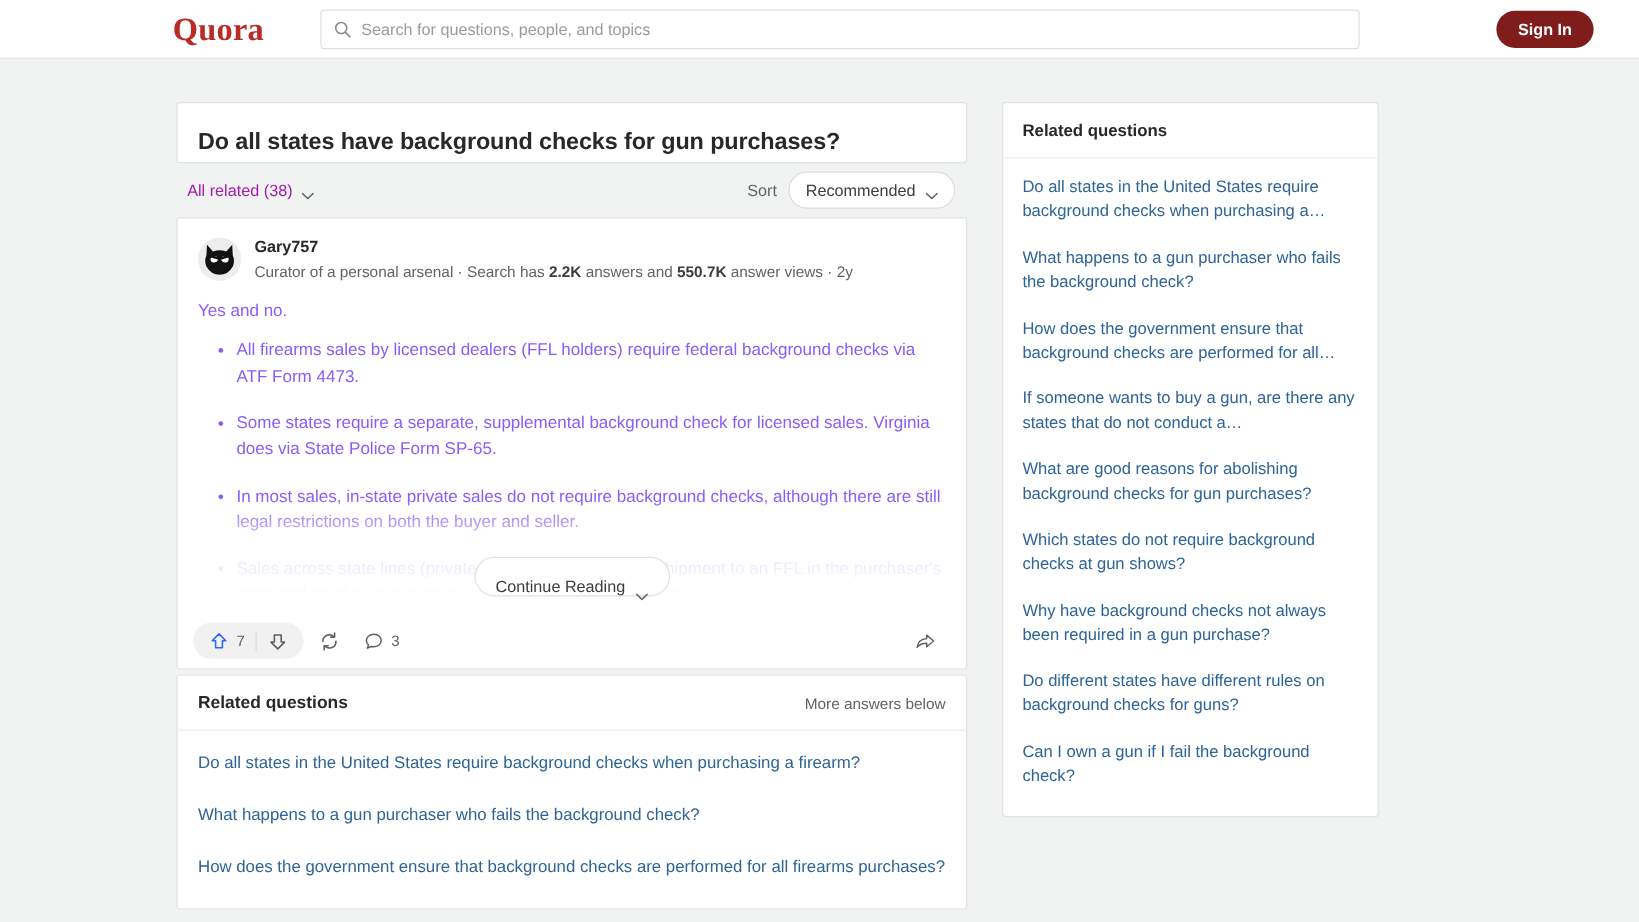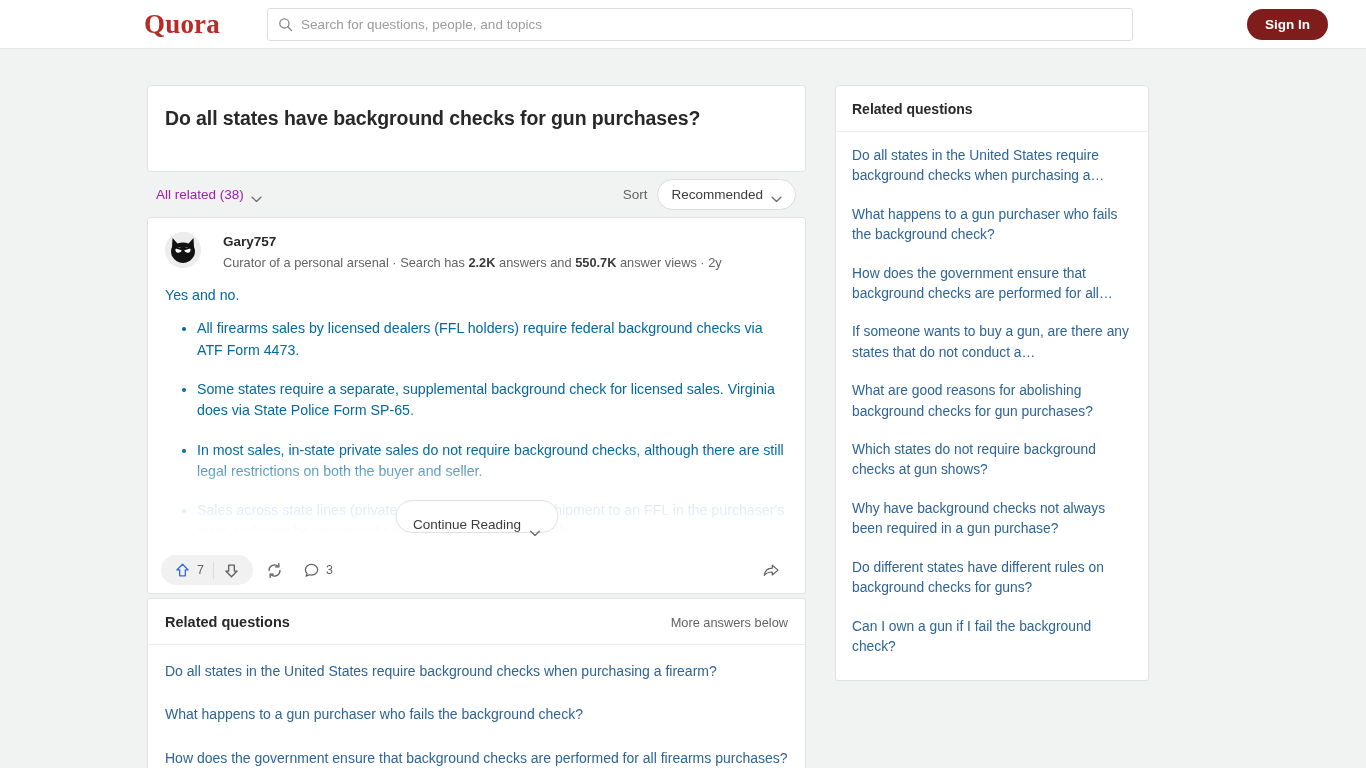--- a/index.html
+++ b/index.html
@@ -87,21 +87,21 @@
     width: 314px;
   }
 
   .card {
     background: #ffffff;
     border: 1px solid #e2e2e2;
     border-radius: 3px;
   }
 
   
-  .qtitle-card { padding: 20px 17px 40px 17px; }
+  .qtitle-card { padding: 20px 17px 4px 17px; }
   .qtitle {
     font-size: 19.5px;
     font-weight: bold;
     color: #282829;
     line-height: 1.3;
     letter-spacing: -0.1px;
   }
 
   
   .filter-row {
@@ -127,21 +127,21 @@
     background: #fff;
     font-size: 13.5px;
     color: #3c3c3c;
     cursor: pointer;
   }
   .chev { width: 11px; height: 7px; flex: 0 0 11px; }
 
   
   .answer-card { margin-top: 3px; position: relative; }
   .answer-inner { padding: 14px 17px 0 17px; position: relative; }
-  .author-row { display: flex; align-items: flex-start; gap: 22px; }
+  .author-row { display: flex; align-items: center; gap: 11px; }
   .avatar {
     width: 36px; height: 36px; flex: 0 0 36px;
     border-radius: 50%;
     background: #efefef;
     overflow: hidden;
     position: relative;
   }
   .author-meta { padding-top: 1px; }
   .author-name {
     font-size: 13.5px; font-weight: bold; color: #282829;
@@ -149,21 +149,21 @@
   }
   .author-sub {
     font-size: 12.8px; color: #636363; line-height: 1.45; margin-top: 2px;
   }
   .author-sub b { color: #3c3c3c; }
 
   .answer-body {
     position: relative;
     margin-top: 13px;
     font-size: 14.2px;
-    color: #0369a1;
+    color: #8b5cf6;
     line-height: 1.5;
     height: 262px;
     overflow: hidden;
   }
   .answer-body p { margin-bottom: 4px; }
   .answer-body ul { margin: 12px 0 0 0; padding-left: 32px; }
   .answer-body li { margin-bottom: 18px; }
   .fade {
     position: absolute;
     left: 0; right: 0; bottom: 0;

